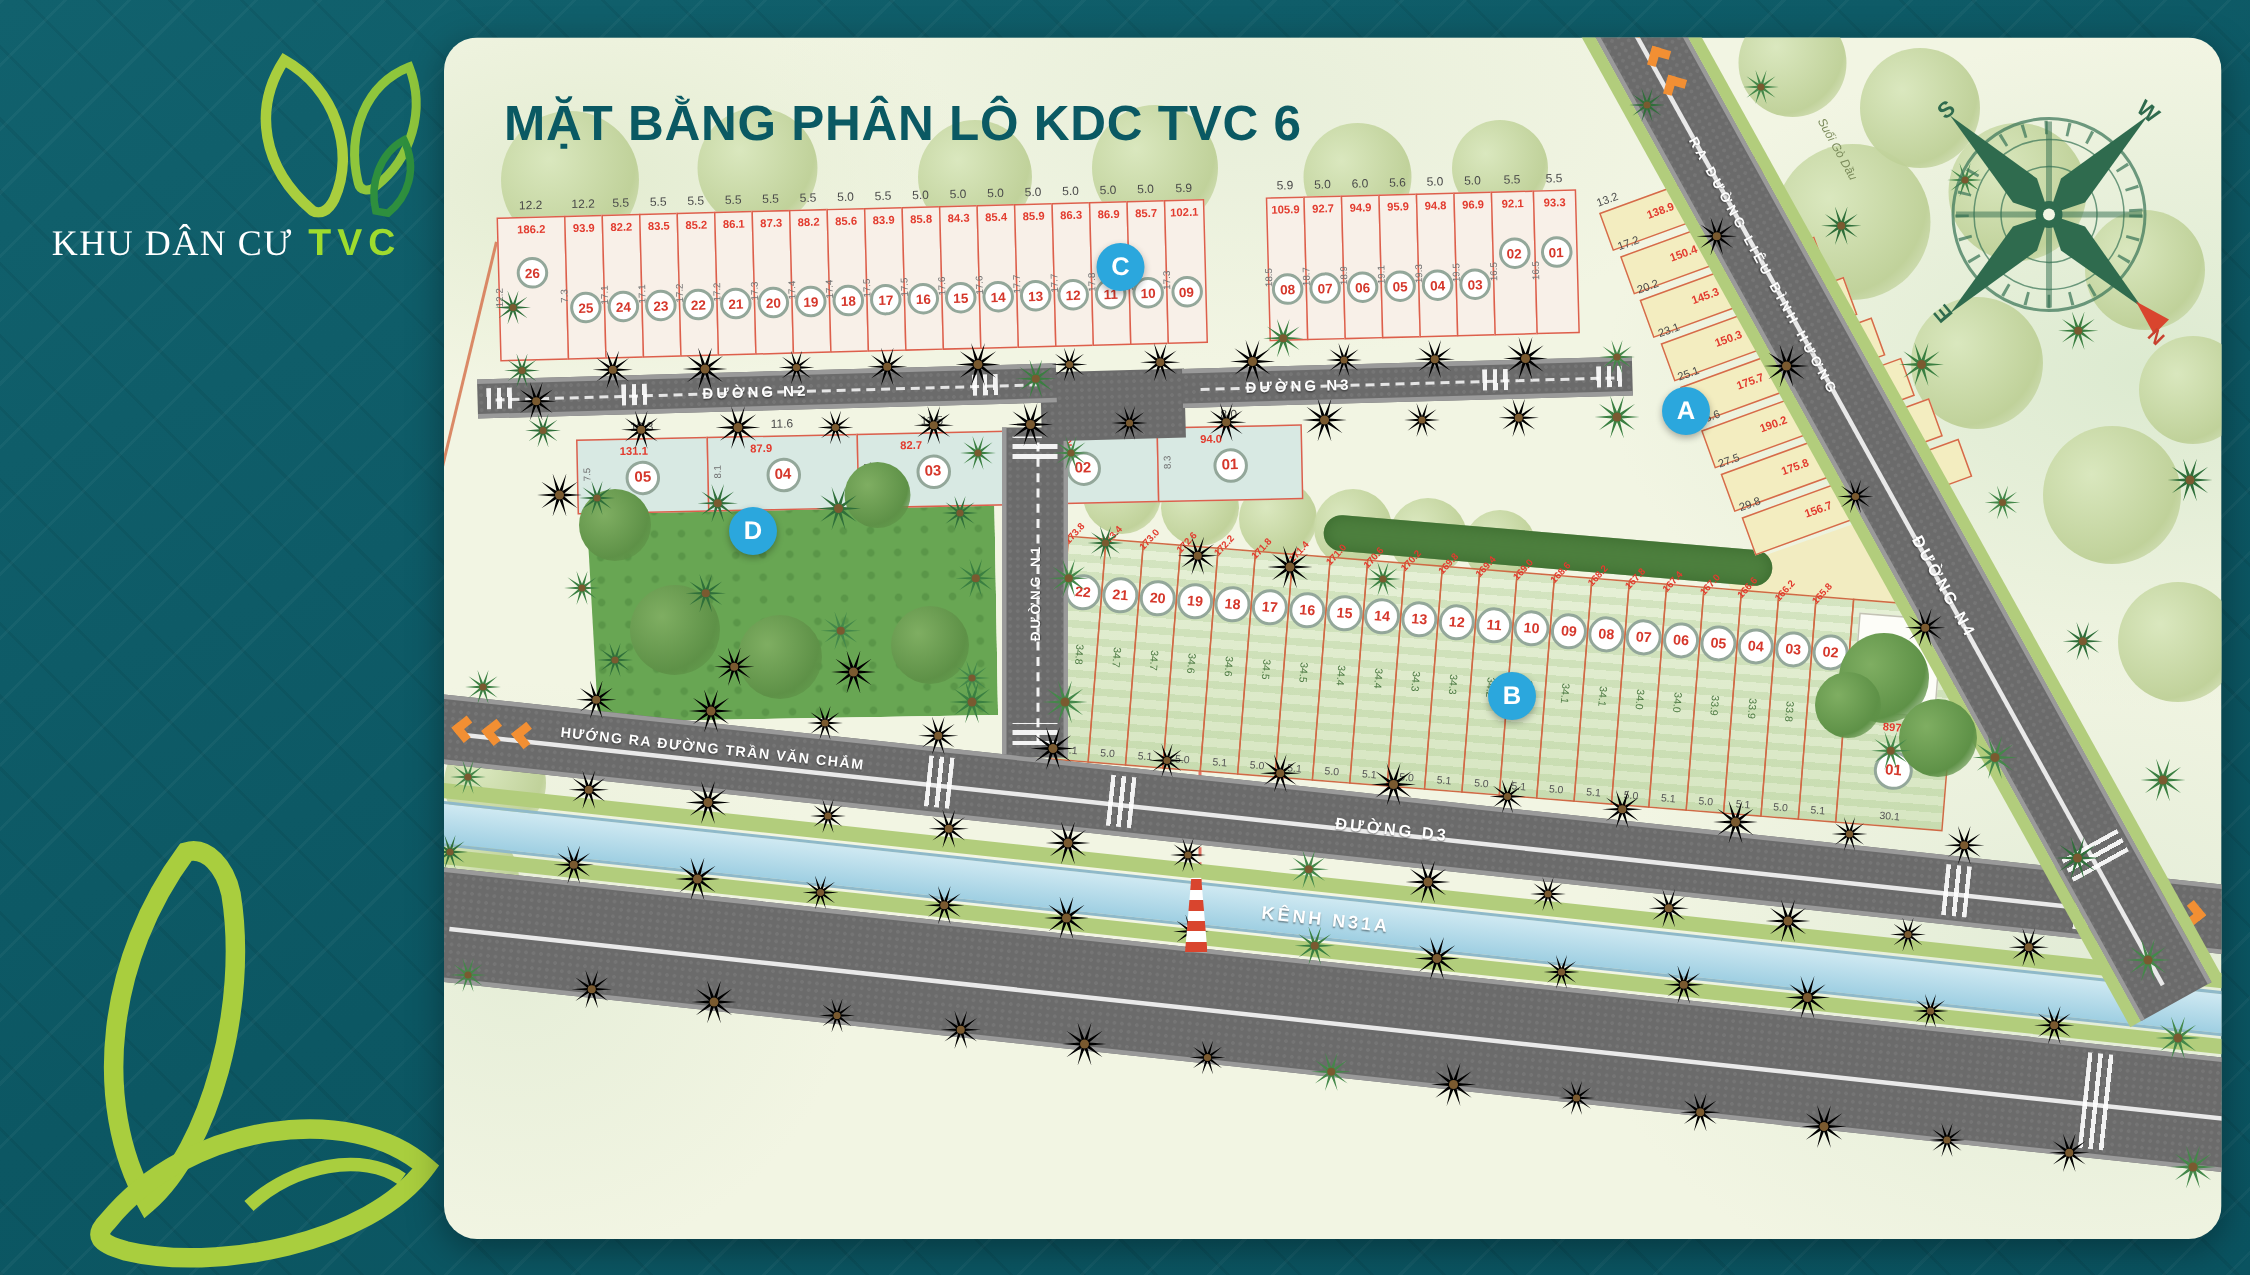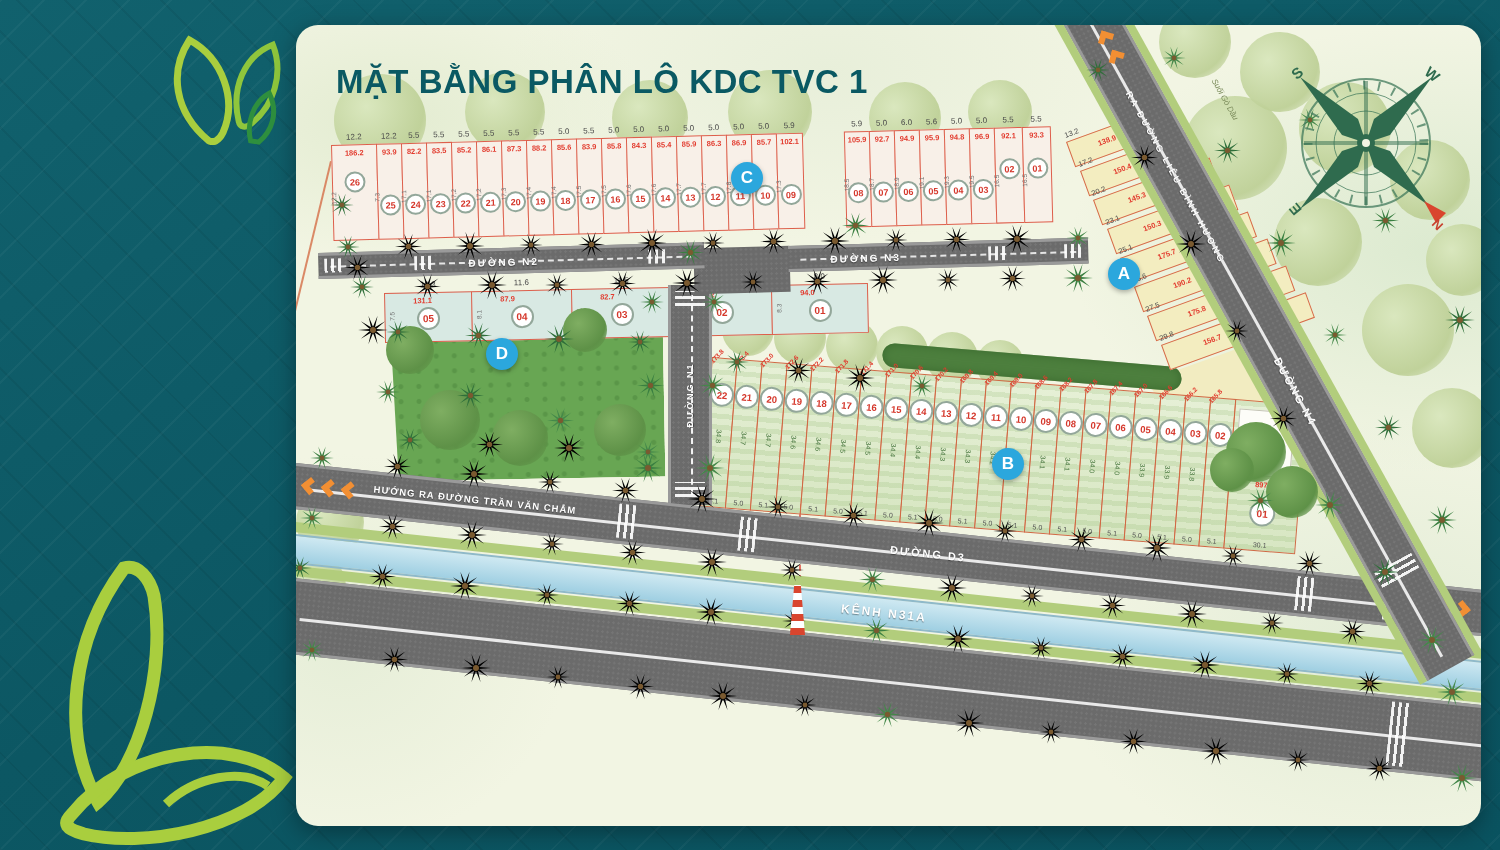--- a/index.html
+++ b/index.html
@@ -76,20 +76,24 @@
 </head>
 <body>
 
 <div id="stage">
 
   <svg class="abs" style="left:150px;top:30px" width="140" height="115" viewBox="0 0 140 115">
     <path d="M46,110 C20,74 24,34 52,8 C80,34 84,78 62,106 C56,113 50,114 46,110 Z" fill="none" stroke="#a9ce3e" stroke-width="7" transform="rotate(-14 54 60)"></path>
     <path d="M96,94 C82,62 90,28 116,12 C132,38 128,72 108,94 C104,99 98,99 96,94 Z" fill="none" stroke="#8fc63c" stroke-width="6" transform="rotate(10 104 52)"></path>
     <path d="M99,110 C96,92 104,72 121,64 C129,84 121,102 107,112 Z" fill="none" stroke="#2e8f3e" stroke-width="5" transform="rotate(-4 110 88)"></path>
   </svg>
+  <div id="brand">
+    <span class="pre">KHU DÂN CƯ</span>
+    <span class="suf">TVC</span>
+  </div>
 
   <svg class="abs" style="left:6px;top:552px" width="300" height="300" viewBox="0 0 300 300">
     <path d="M118,16 C66,86 54,182 92,250 C134,214 160,118 148,44 C144,26 132,12 118,16 Z" fill="none" stroke="#a9ce3e" stroke-width="13"></path>
     <path d="M66,262 C120,196 228,182 278,226 C240,278 136,296 78,282 C60,277 56,272 66,262 Z" fill="none" stroke="#a9ce3e" stroke-width="13"></path>
     <path d="M160,252 C190,224 236,216 262,234" fill="none" stroke="#a9ce3e" stroke-width="9"></path>
   </svg>
 
   <div id="panel">
 
     <div id="lawn"></div>
@@ -1103,15 +1107,15 @@
       </g>
       <polygon points="148,148 170,160 160,170" fill="#d9452e"></polygon>
       <circle cx="90" cy="90" r="9" fill="#2f6b4e"></circle>
         <circle cx="90" cy="90" r="4" fill="#f2f5e3"></circle>
       <text x="16" y="26" font-size="15" font-weight="700" fill="#2f6b4e" transform="rotate(-40 20 20)">S</text>
       <text x="150" y="26" font-size="15" font-weight="700" fill="#2f6b4e" transform="rotate(40 156 20)">W</text>
       <text x="12" y="162" font-size="15" font-weight="700" fill="#2f6b4e" transform="rotate(-130 18 156)">E</text>
       <text x="158" y="176" font-size="13" font-weight="700" fill="#c8402e" transform="rotate(45 162 170)">N</text>
     </svg>
 
-    <div id="title" style="z-index:50">MẶT BẰNG PHÂN LÔ KDC TVC 1</div>
+    <div id="title" style="z-index:50">MẶT BẰNG PHÂN LÔ KDC TVC 6</div>
   </div>
 </div>
 
 </body></html>

